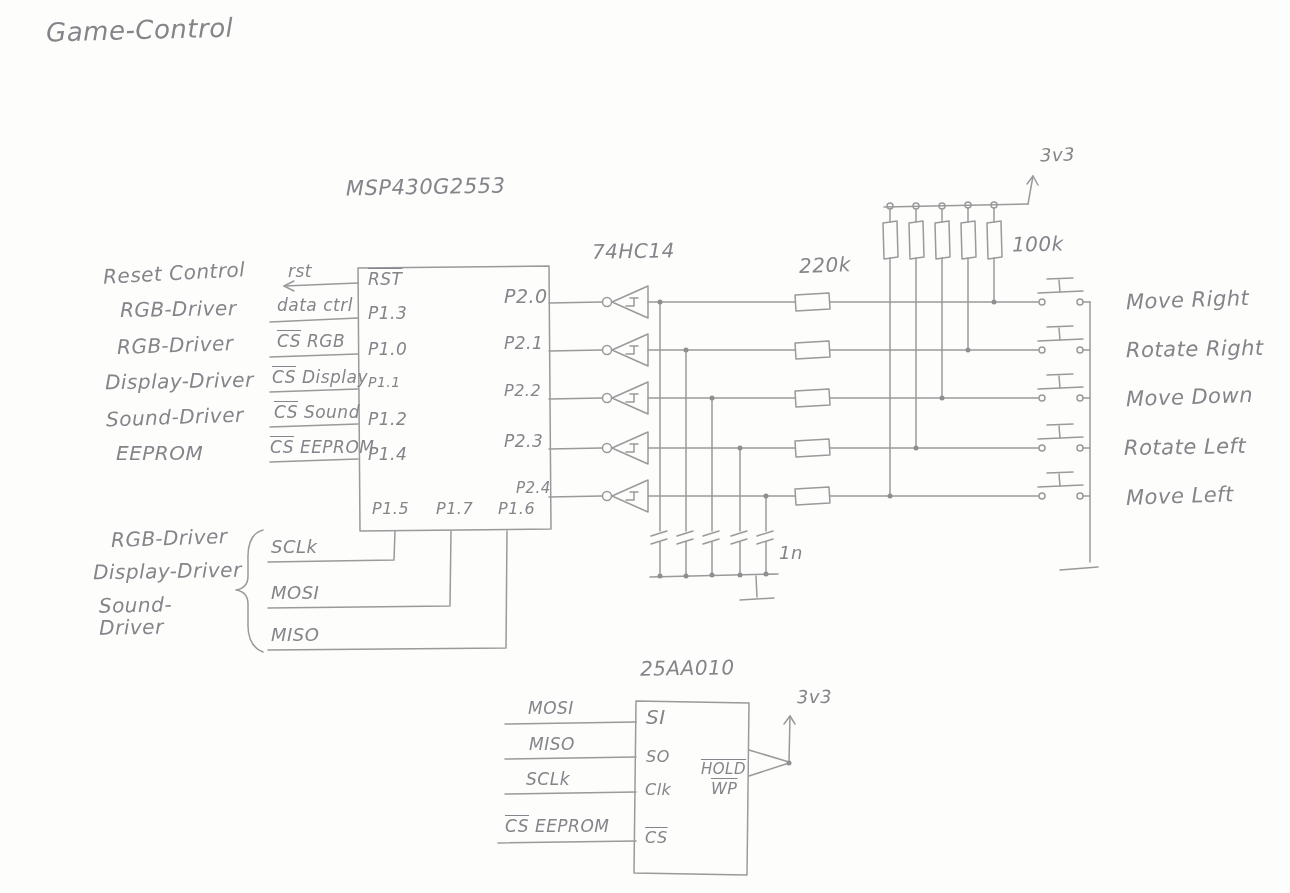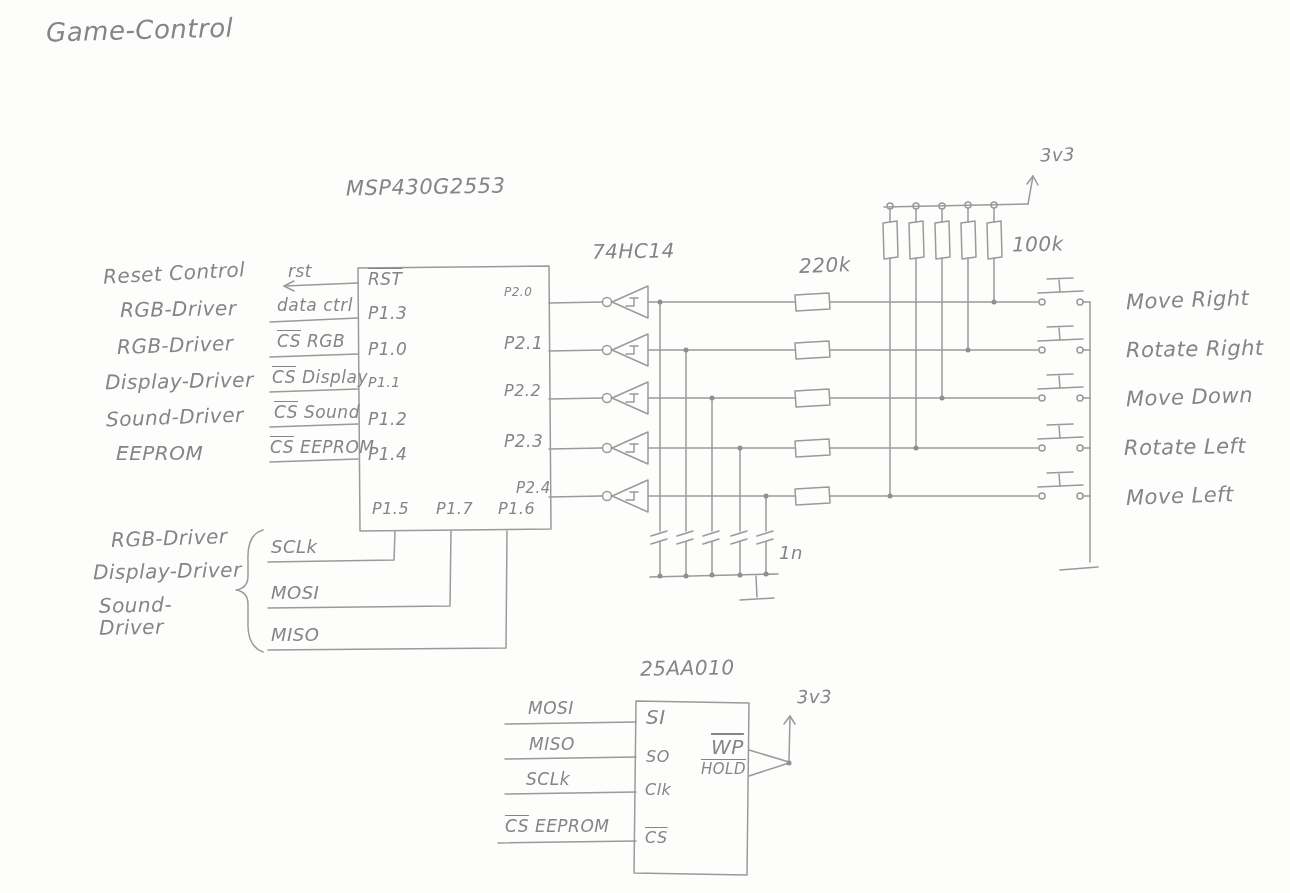--- a/index.html
+++ b/index.html
@@ -231,21 +231,21 @@
   <div class="lbl" style="left:368px; top:304px; font-size:17px">P1.3</div>
   <div class="lbl" style="left:368px; top:340px; font-size:17px">P1.0</div>
   <div class="lbl" style="left:368px; top:375px; font-size:14px">P1.1</div>
   <div class="lbl" style="left:368px; top:410px; font-size:17px">P1.2</div>
   <div class="lbl" style="left:368px; top:445px; font-size:17px">P1.4</div>
 
   <div class="lbl" style="left:372px; top:500px; font-size:16px">P1.5</div>
   <div class="lbl" style="left:436px; top:500px; font-size:16px">P1.7</div>
   <div class="lbl" style="left:498px; top:500px; font-size:16px">P1.6</div>
 
-  <div class="lbl" style="left:504px; top:286px; font-size:12px">P2.0</div>
+  <div class="lbl" style="left:504px; top:286px; font-size:19px">P2.0</div>
   <div class="lbl" style="left:504px; top:334px; font-size:17px">P2.1</div>
   <div class="lbl" style="left:504px; top:382px; font-size:16px">P2.2</div>
   <div class="lbl" style="left:504px; top:432px; font-size:17px">P2.3</div>
   <div class="lbl" style="left:516px; top:480px; font-size:15px">P2.4</div>
 
   <div class="lbl" style="left:103px; top:262px; font-size:20px; transform:rotate(-3deg)">Reset Control</div>
   <div class="lbl" style="left:120px; top:298px; font-size:20px; transform:rotate(-1deg)">RGB-Driver</div>
   <div class="lbl" style="left:117px; top:334px; font-size:20px; transform:rotate(-2deg)">RGB-Driver</div>
   <div class="lbl" style="left:105px; top:370px; font-size:20px; transform:rotate(-1deg)">Display-Driver</div>
   <div class="lbl" style="left:106px; top:406px; font-size:20px; transform:rotate(-2deg)">Sound-Driver</div>
@@ -275,21 +275,21 @@
   <div class="lbl" style="left:1126px; top:338px; font-size:21px; transform:rotate(-1deg)">Rotate Right</div>
   <div class="lbl" style="left:1126px; top:386px; font-size:21px; transform:rotate(-2deg)">Move Down</div>
   <div class="lbl" style="left:1124px; top:436px; font-size:21px; transform:rotate(-1deg)">Rotate Left</div>
   <div class="lbl" style="left:1126px; top:485px; font-size:21px; transform:rotate(-2deg)">Move Left</div>
 
   <div class="lbl" style="left:640px; top:657px; font-size:20px; transform:rotate(-1deg)">25AA010</div>
   <div class="lbl" style="left:646px; top:706px; font-size:20px">SI</div>
   <div class="lbl" style="left:646px; top:748px; font-size:16px">SO</div>
   <div class="lbl" style="left:645px; top:781px; font-size:16px">Clk</div>
   <div class="lbl bar" style="left:645px; top:829px; font-size:16px">CS</div>
-  <div class="lbl bar" style="left:711px; top:736px; font-size:20px">WP</div>
+  <div class="lbl bar" style="left:711px; top:780px; font-size:16px">WP</div>
   <div class="lbl bar" style="left:701px; top:761px; font-size:15px">HOLD</div>
   <div class="lbl" style="left:528px; top:699px; font-size:17px">MOSI</div>
   <div class="lbl" style="left:529px; top:735px; font-size:17px">MISO</div>
   <div class="lbl" style="left:526px; top:770px; font-size:17px">SCLk</div>
   <div class="lbl" style="left:505px; top:817px; font-size:17px"><span class="bar">CS</span> <span>EEPROM</span></div>
   <div class="lbl" style="left:797px; top:687px; font-size:18px; transform:rotate(-1deg)">3v3</div>
 
 </div>
 
 </body></html>

